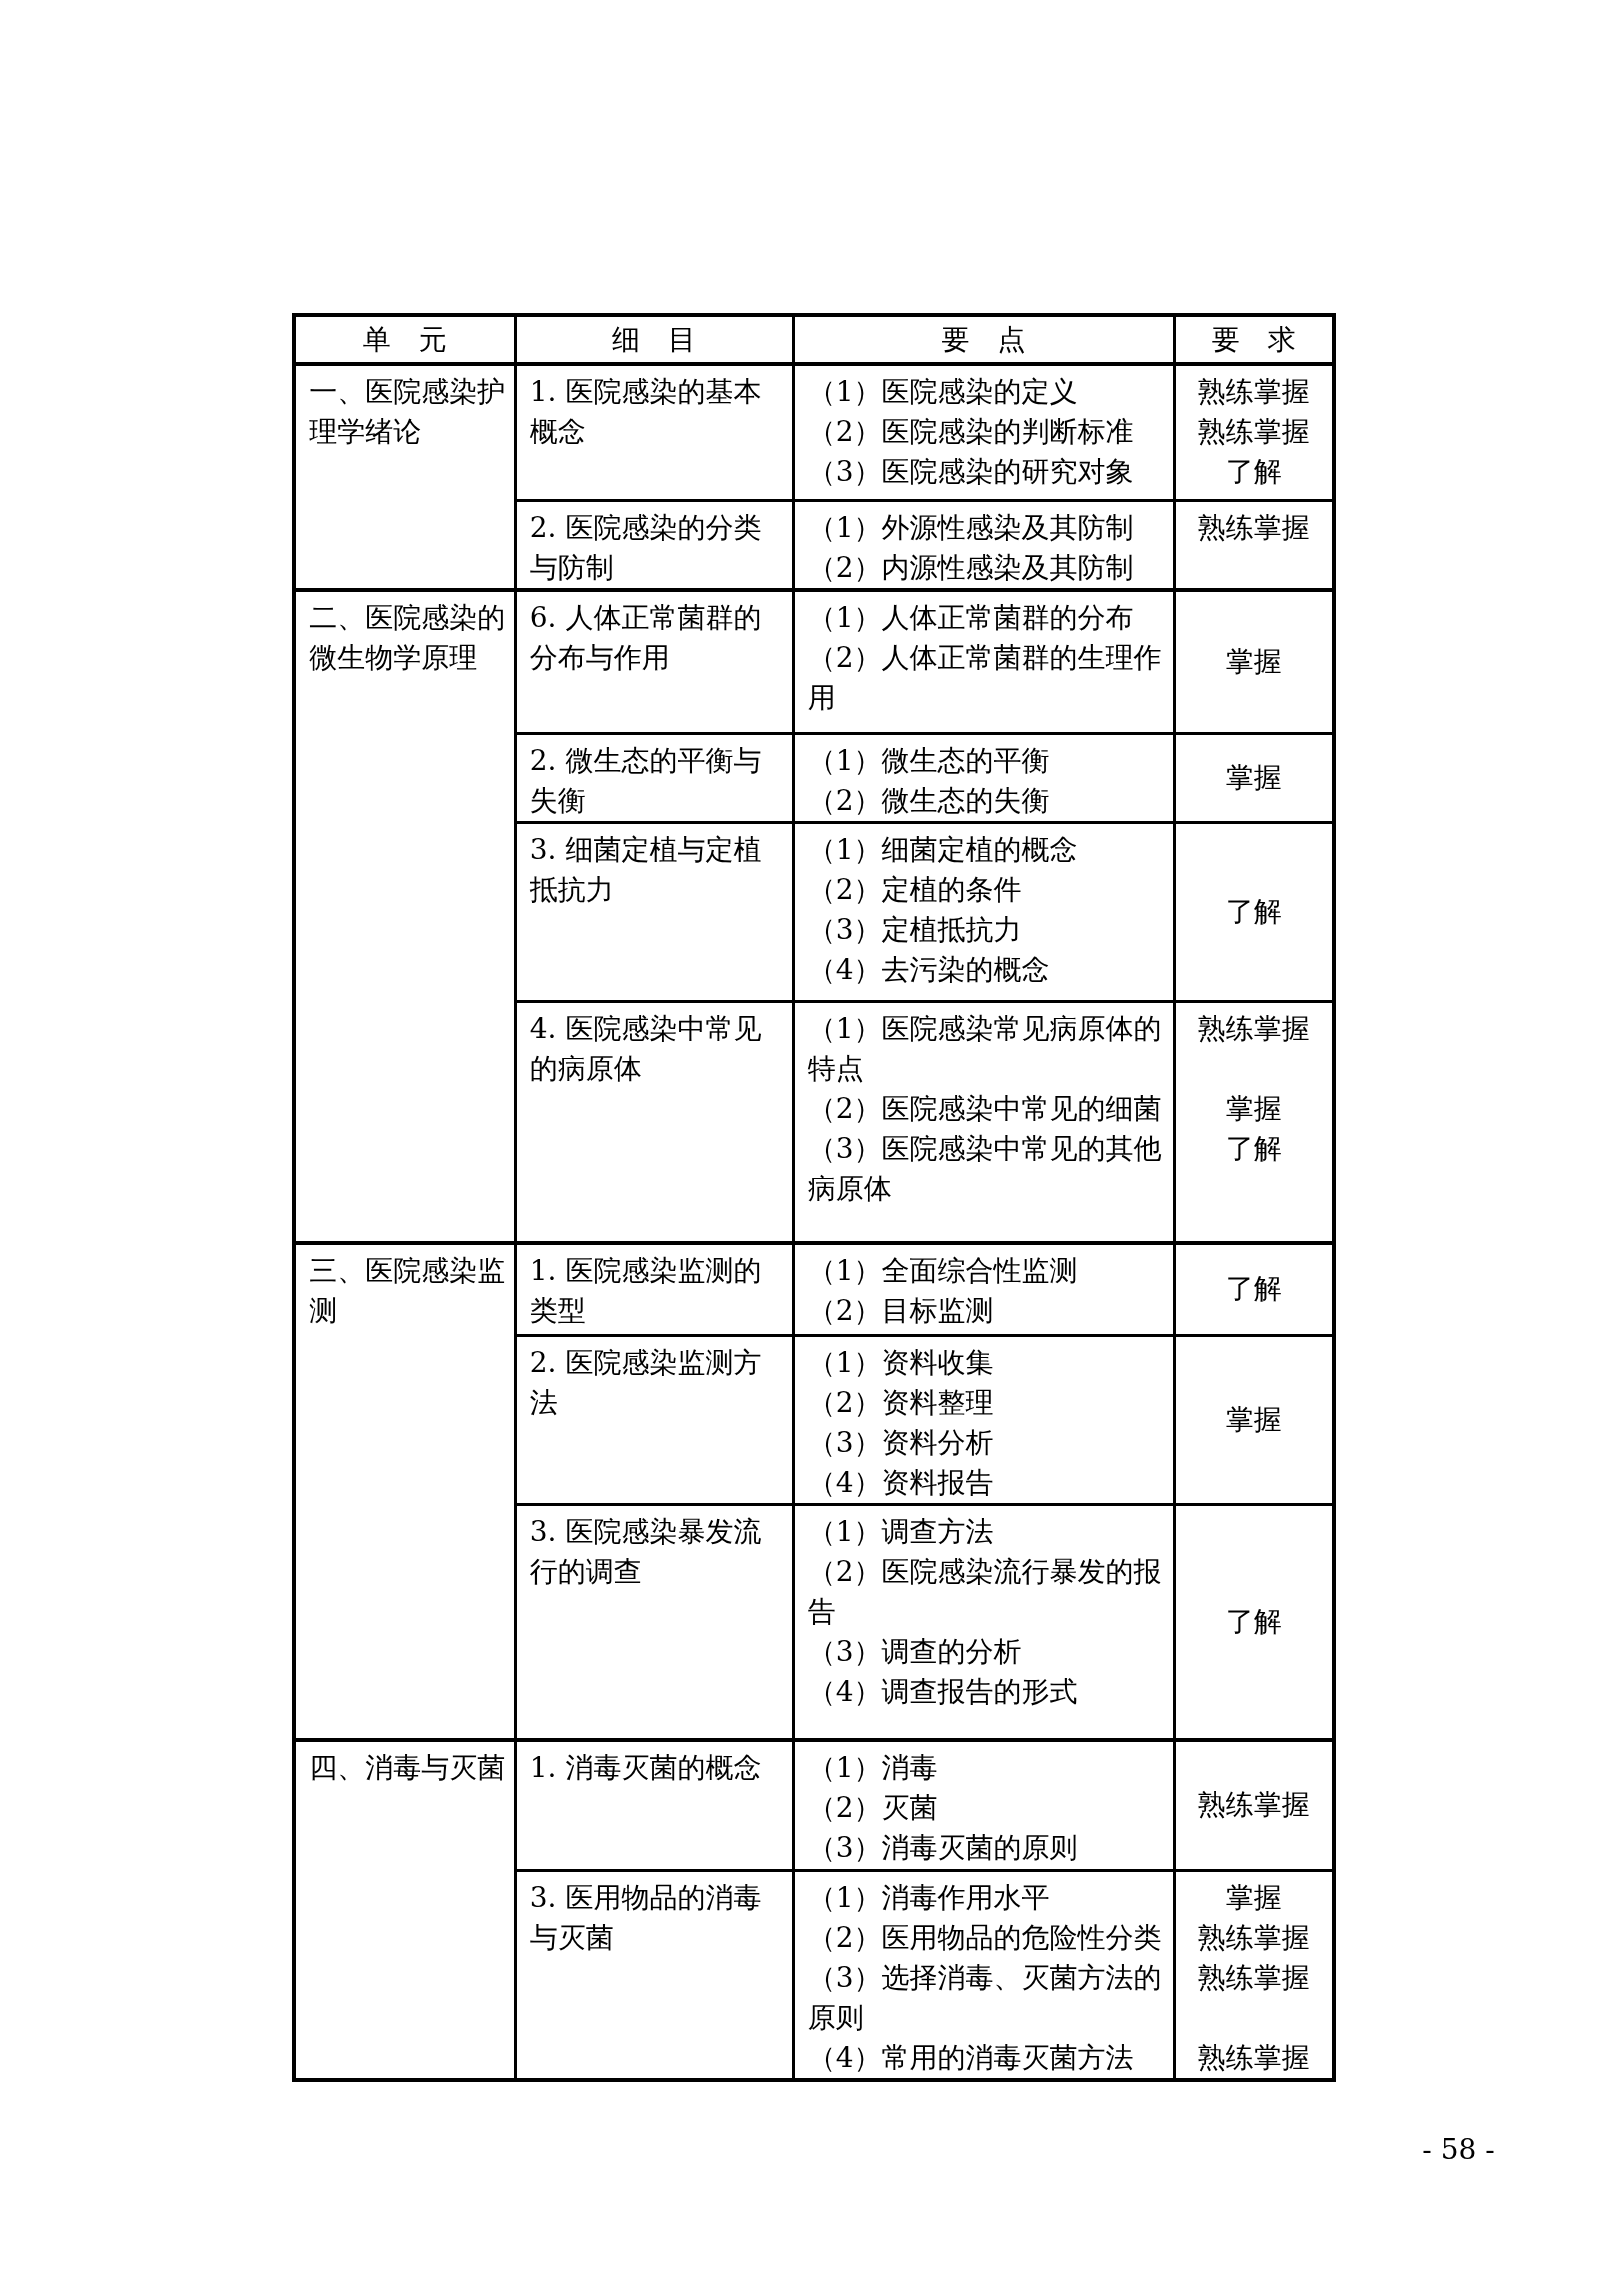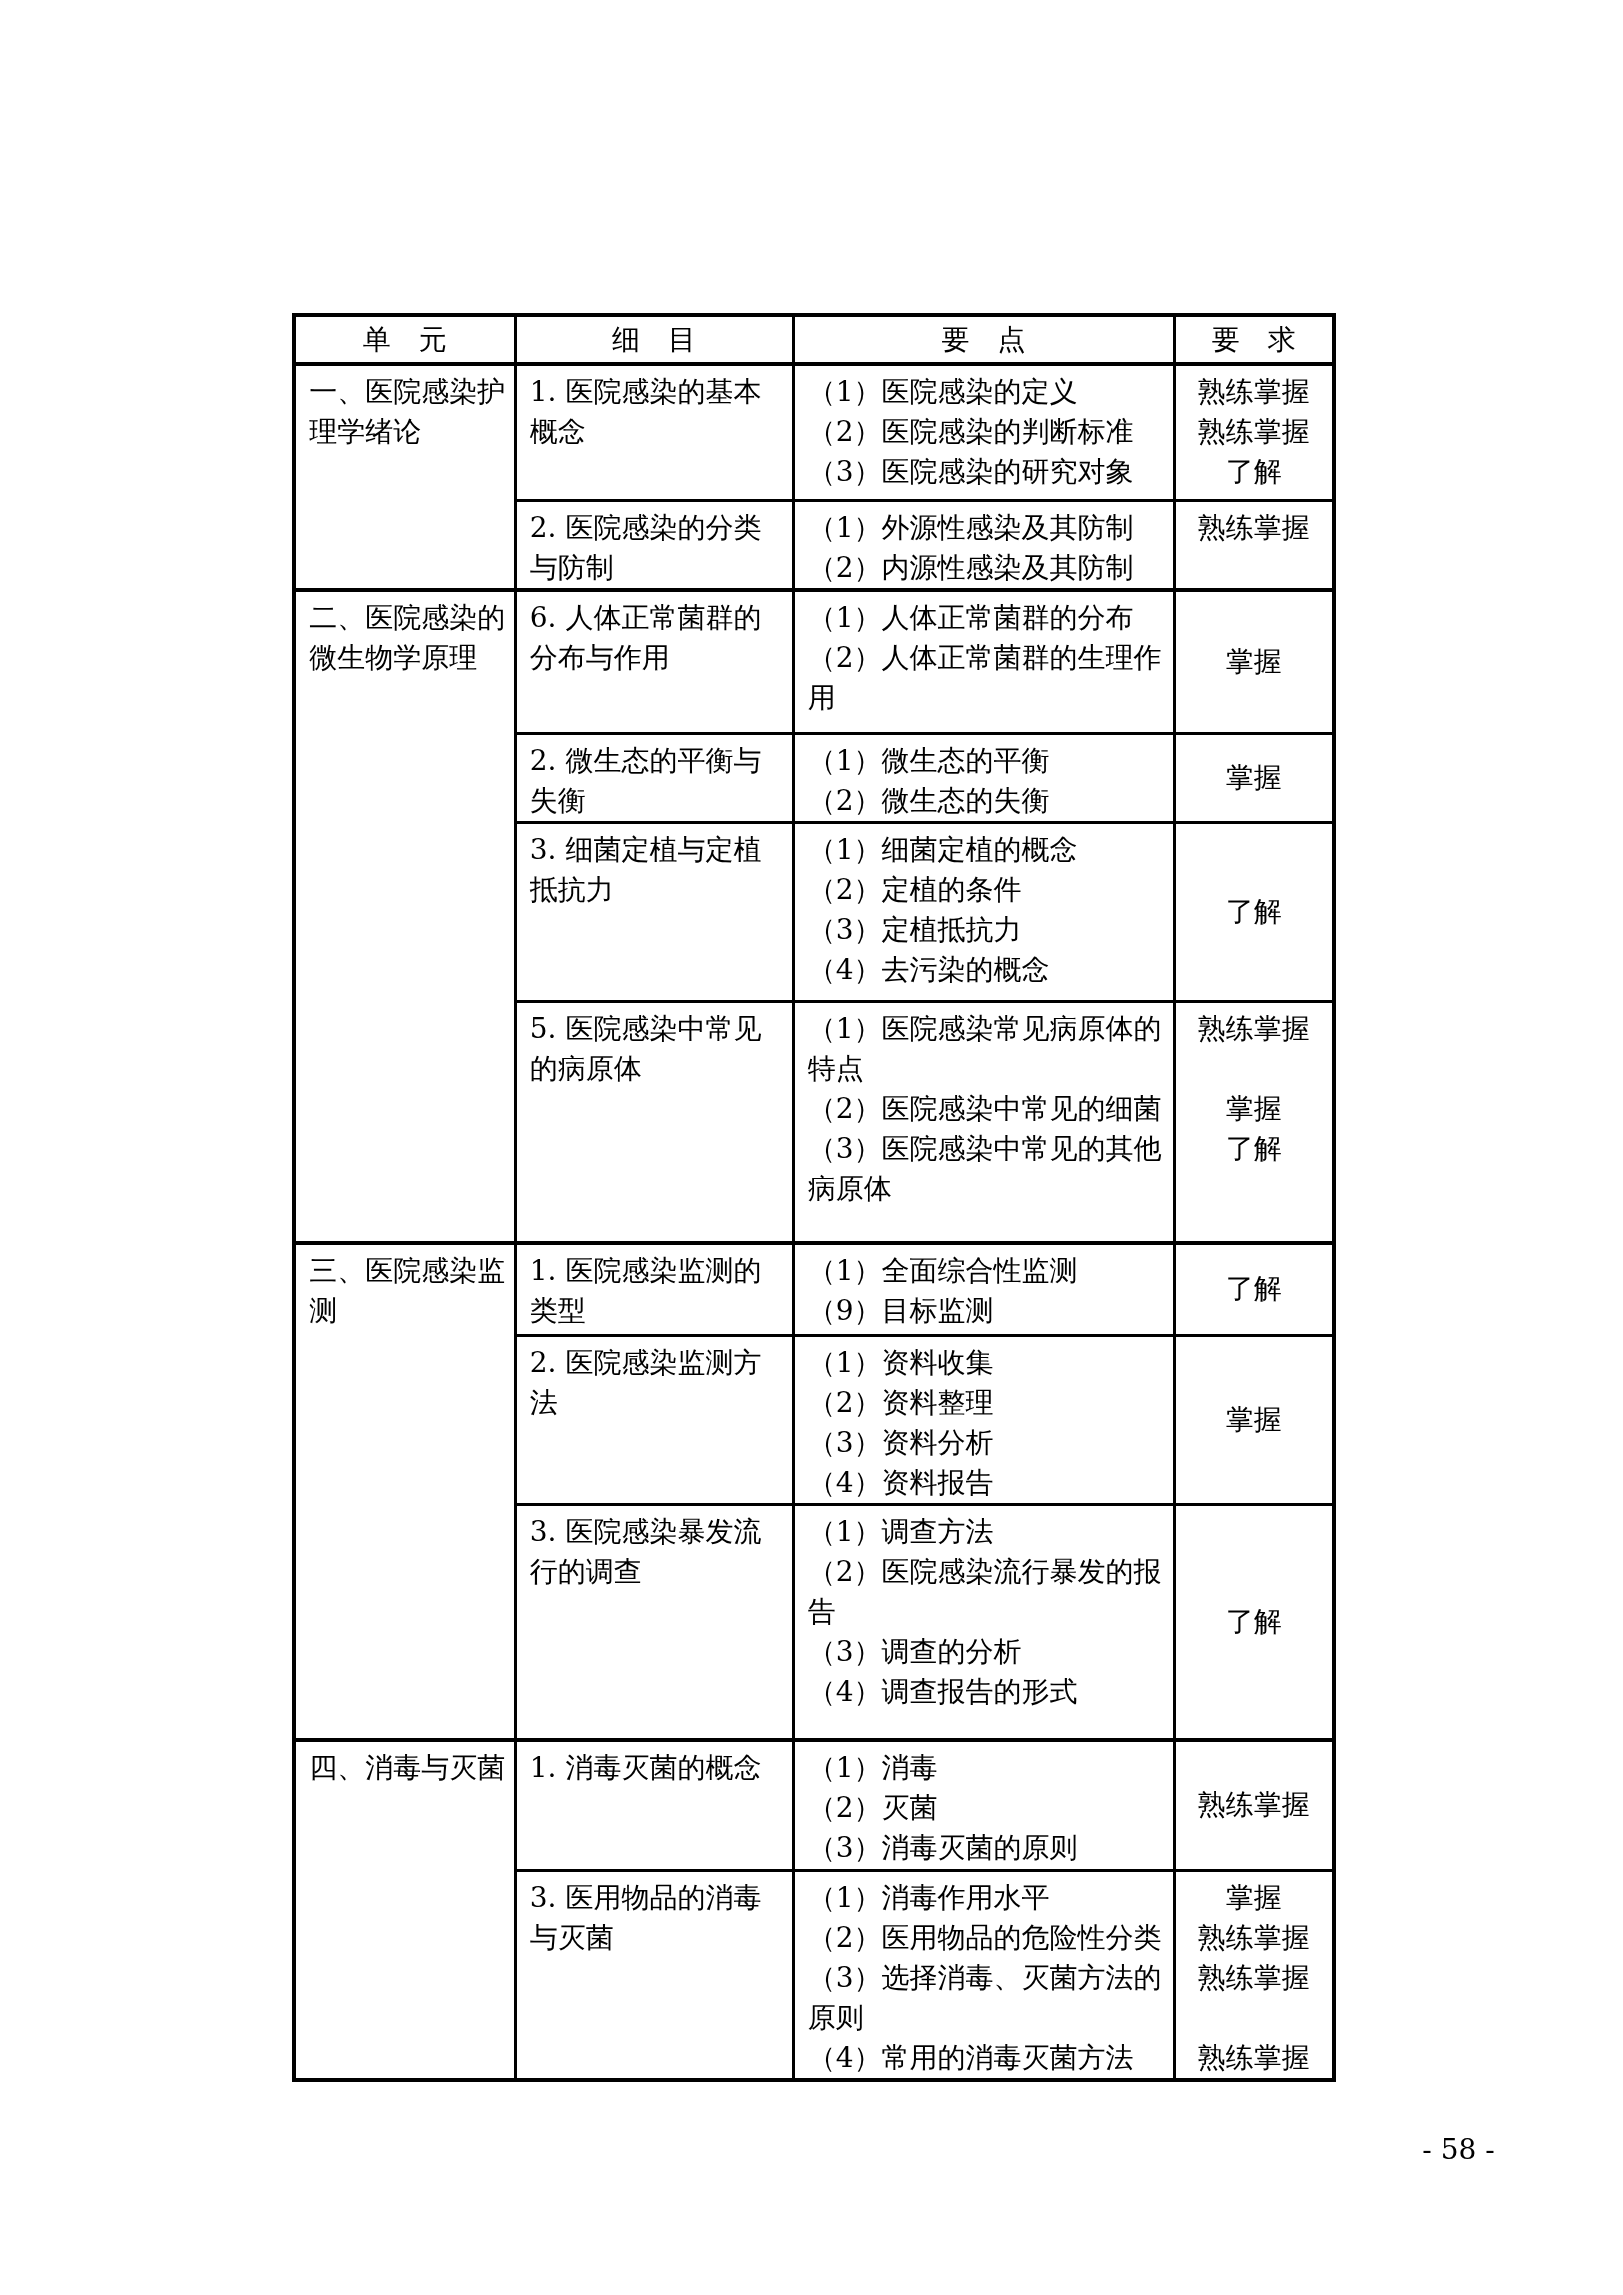--- a/index.html
+++ b/index.html
@@ -215,21 +215,21 @@
               <div class="ln">（2）定植的条件</div>
               <div class="ln">（3）定植抵抗力</div>
               <div class="ln">（4）去污染的概念</div>
             </div>
           </td>
           <td class="cell-middle"><span class="req-center-text">了解</span></td>
         </tr>
         <tr style="height: 242px;">
           <td class="cell-top">
             <div class="cellpad">
-              <div class="ln">5. 医院感染中常见</div>
+              <div class="ln">4. 医院感染中常见</div>
               <div class="ln">的病原体</div>
             </div>
           </td>
           <td class="cell-top">
             <div class="cellpad">
               <div class="ln">（1）医院感染常见病原体的</div>
               <div class="ln">特点</div>
               <div class="ln">（2）医院感染中常见的细菌</div>
               <div class="ln">（3）医院感染中常见的其他</div>
               <div class="ln">病原体</div>
@@ -254,21 +254,21 @@
           </td>
           <td class="cell-top">
             <div class="cellpad">
               <div class="ln">1. 医院感染监测的</div>
               <div class="ln">类型</div>
             </div>
           </td>
           <td class="cell-top">
             <div class="cellpad">
               <div class="ln">（1）全面综合性监测</div>
-              <div class="ln">（9）目标监测</div>
+              <div class="ln">（2）目标监测</div>
             </div>
           </td>
           <td class="cell-middle"><span class="req-center-text">了解</span></td>
         </tr>
         <tr style="height: 166px;">
           <td class="cell-top">
             <div class="cellpad">
               <div class="ln">2. 医院感染监测方</div>
               <div class="ln">法</div>
             </div>

